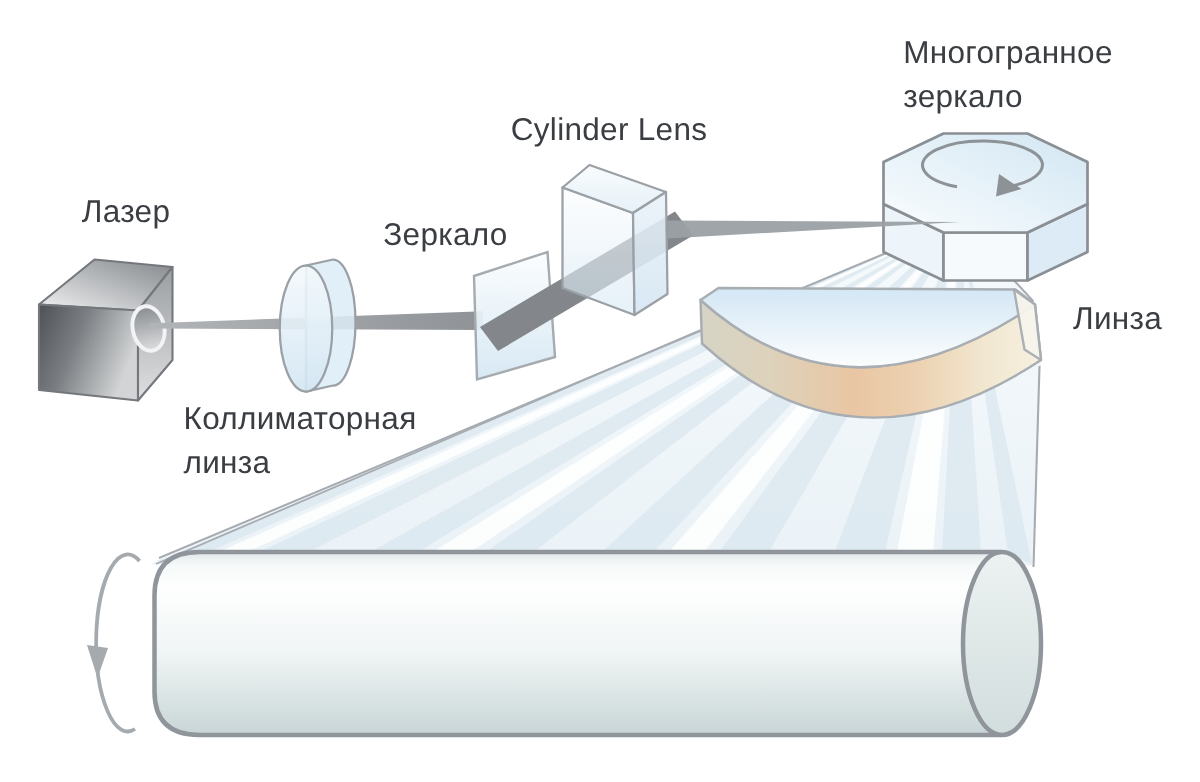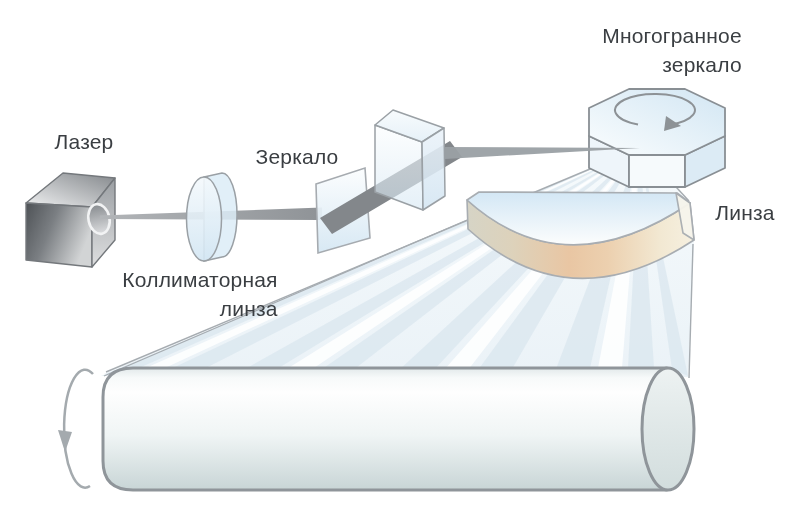--- a/index.html
+++ b/index.html
@@ -1,21 +1,21 @@
 <!DOCTYPE html>
 <html style="--label-color: #3a3e42;"><head>
 <meta charset="utf-8">
 <style>
   html,body{margin:0;padding:0;background:#ffffff;}
   .stage{position:relative;width:800px;height:521px;background:#ffffff;overflow:hidden;
          font-family:"Liberation Sans",sans-serif;}
   .stage svg{position:absolute;left:0;top:0;}
   .lbl{position:absolute;transform:translateX(-50%);
        font:400 21px/29px "Liberation Sans",sans-serif;
-       color:var(--label-color,#3a3e42);text-align:right;white-space:pre-line;
+       color:var(--label-color,#3a3e42);text-align:left;white-space:pre-line;
        letter-spacing:.2px;}
 </style>
 </head>
 <body>
 
 <div class="stage">
 
 <svg width="800" height="521" viewBox="0 0 800 521">
   <defs>
     <linearGradient id="gLaserTop" x1="0" y1="1" x2="1" y2="0">
@@ -161,17 +161,18 @@
     <polygon points="666,116 681,126 664,131" fill="#8d9296"></polygon>
   </g>
 
   <path d="M445,147 L640,148 L445,159 Z" fill="#9aa0a4" opacity="0.95"></path>
 </svg>
 
 <div class="lbl" style="left:84px;top:127px">Лазер</div>
 <div class="lbl" style="left:200px;top:265px">Коллиматорная
 линза</div>
 <div class="lbl" style="left:297px;top:142px">Зеркало</div>
+<div class="lbl" style="left:406px;top:72px">Cylinder Lens</div>
 <div class="lbl" style="left:672px;top:21px">Многогранное
 зеркало</div>
 <div class="lbl" style="left:745px;top:198px">Линза</div>
 
 </div>
 
 </body></html>

